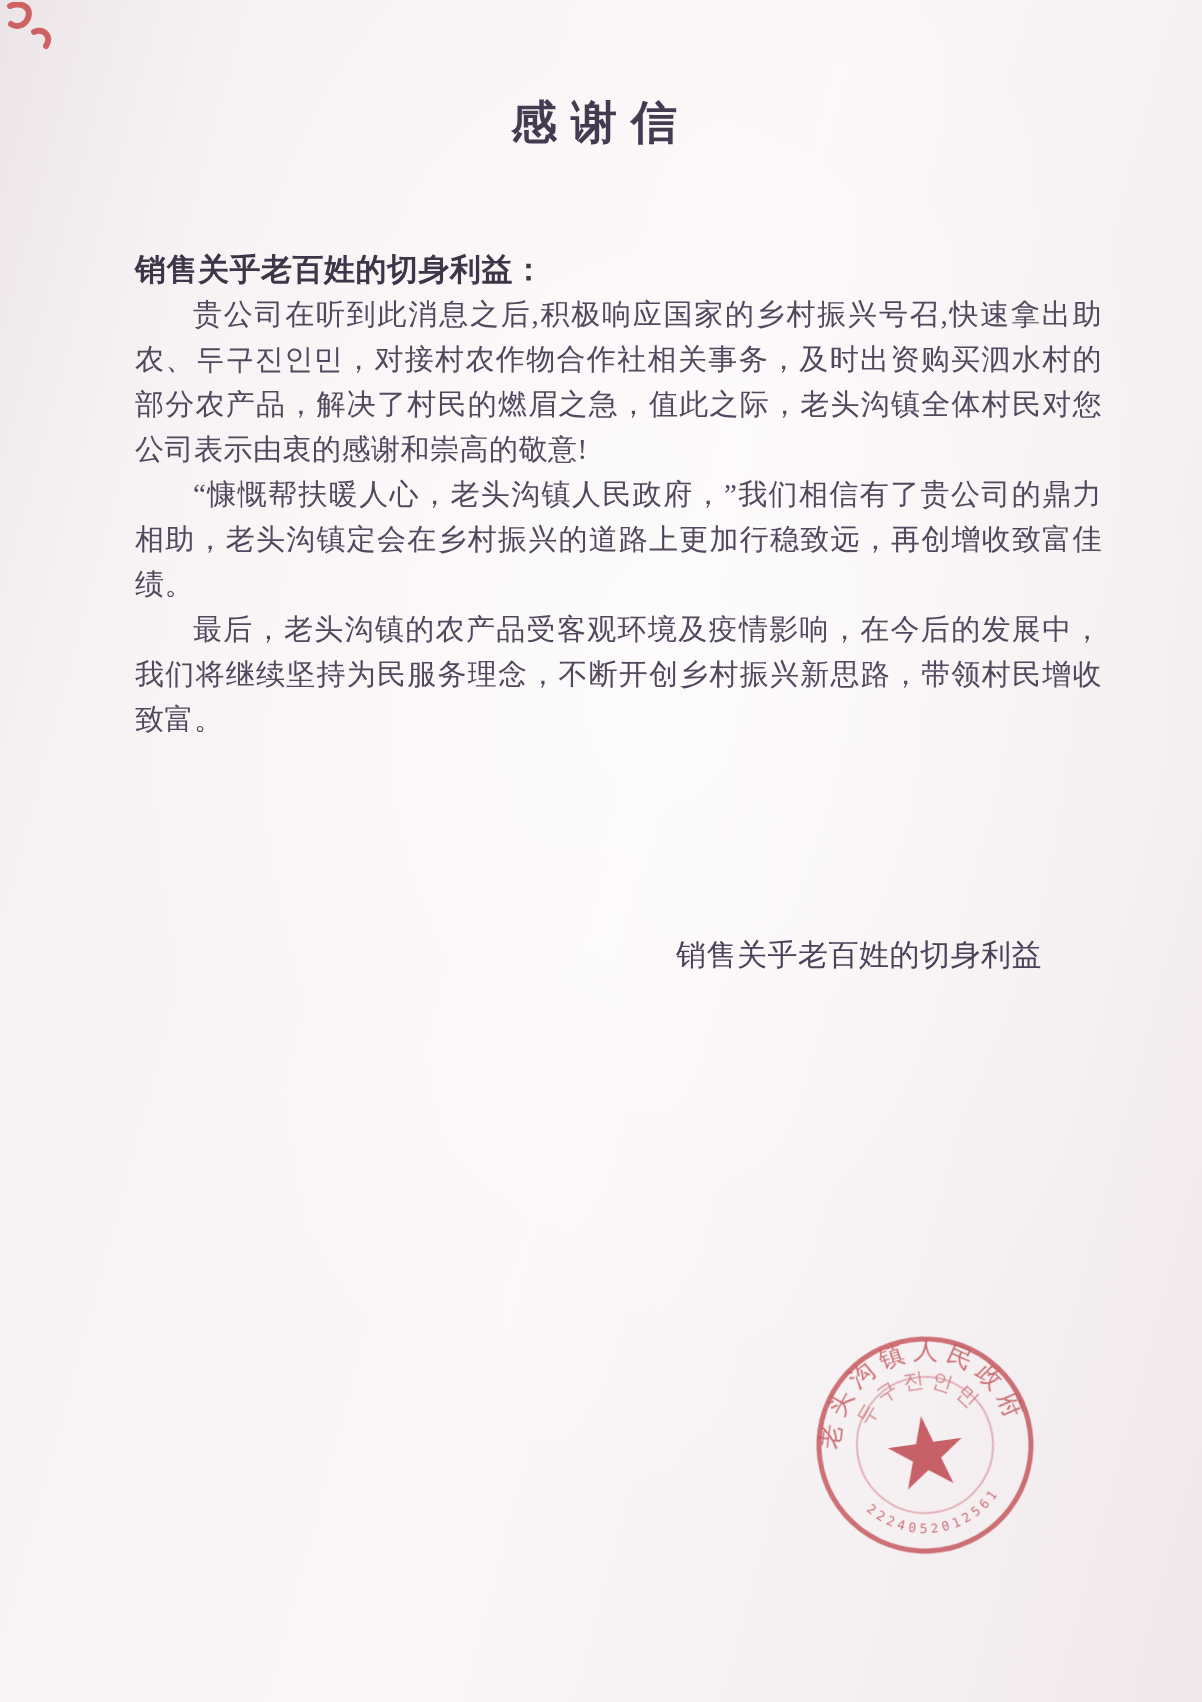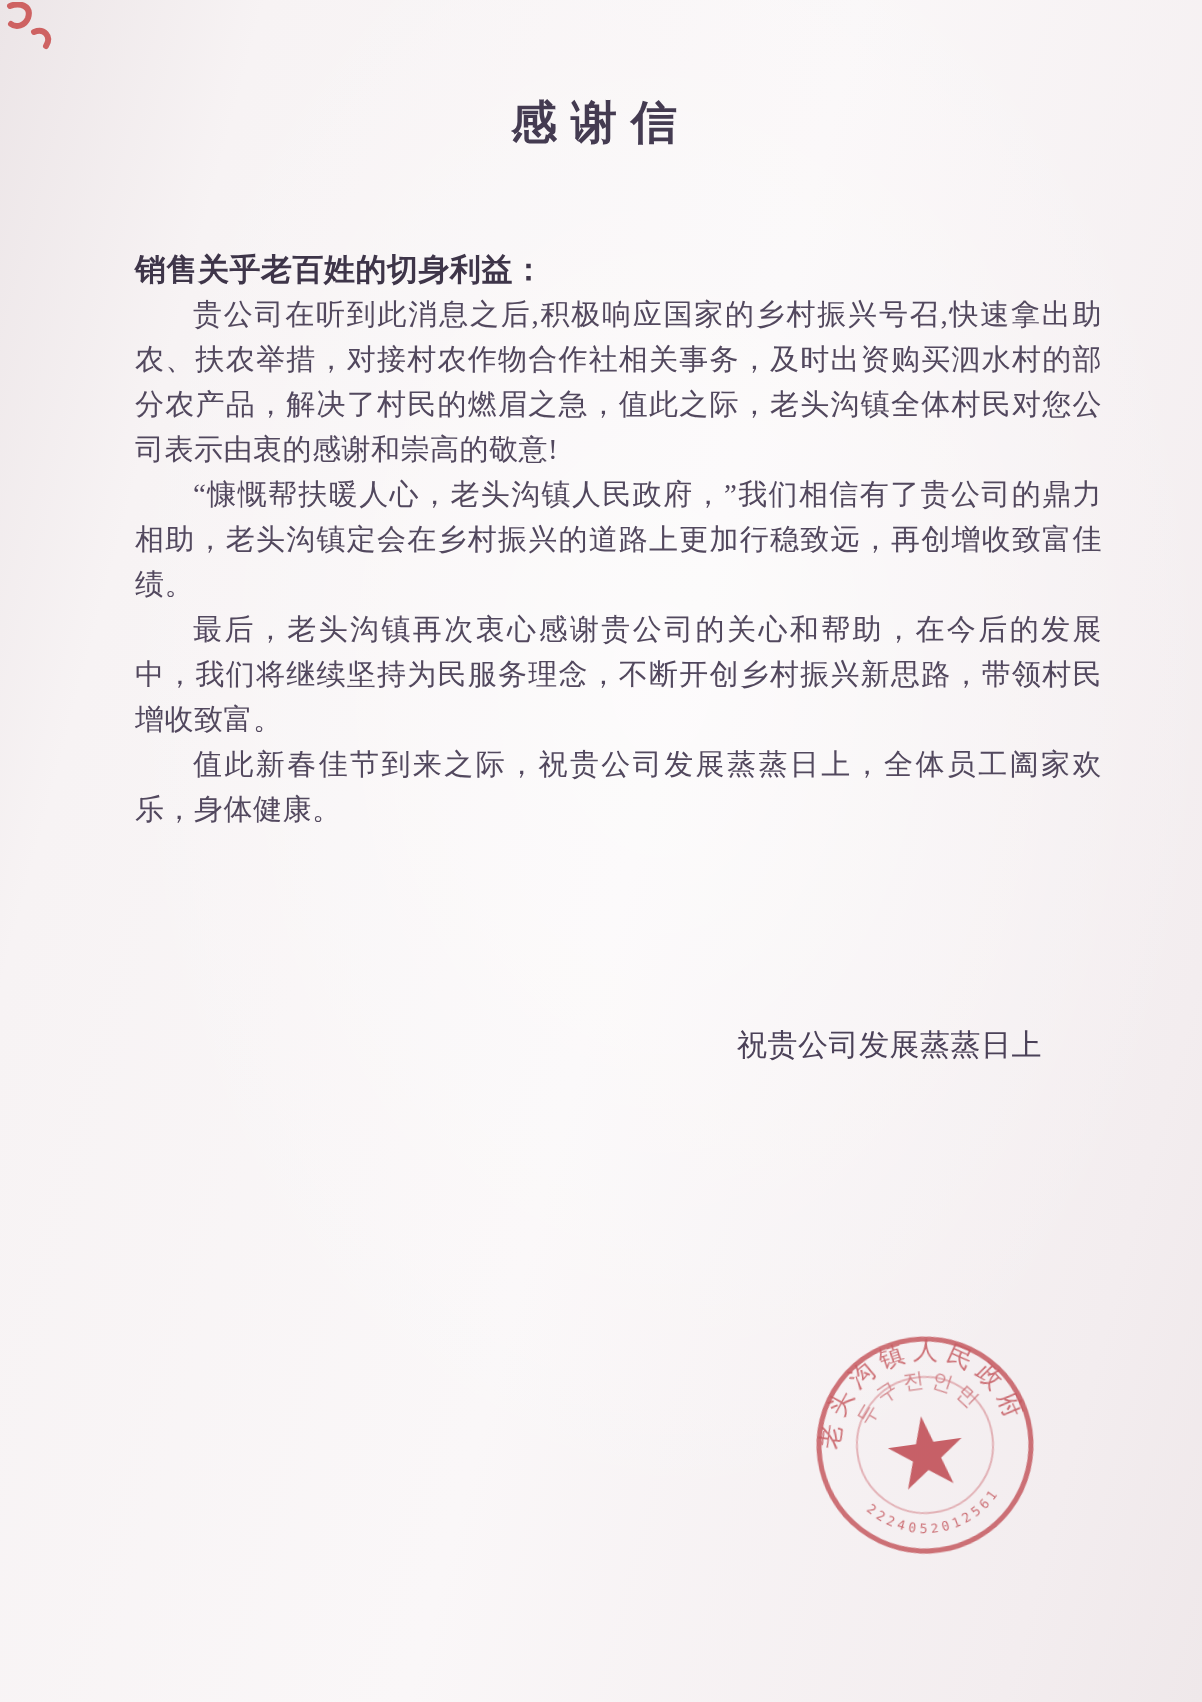--- a/index.html
+++ b/index.html
@@ -79,27 +79,26 @@
 
   <svg class="corner-mark" width="52" height="58" viewBox="0 0 52 58">
     <path d="M6 4 C 16 0, 28 4, 24 16 C 21 24, 12 26, 7 22" fill="none" stroke="#c94b4b" stroke-width="6" stroke-linecap="round"></path>
     <path d="M30 30 C 40 26, 48 34, 42 44" fill="none" stroke="#c94b4b" stroke-width="6" stroke-linecap="round"></path>
   </svg>
 
   <div class="title">感谢信</div>
 
   <div class="content">
     <div class="salutation">销售关乎老百姓的切身利益：</div>
-    <p class="body-par">贵公司在听到此消息之后,积极响应国家的乡村振兴号召,快速拿出助农、扶农举措，对接村农作物合作社相关事务，及时出资购买泗水村的部分农产品，解决了村民的燃眉之急，值此之际，老头沟镇全体村民对您公司表示由衷的感谢和崇高的敬意!</p>
+    <p class="body-par">贵公司在听到此消息之后,积极响应国家的乡村振兴号召,快速拿出助农、두구진인민，对接村农作物合作社相关事务，及时出资购买泗水村的部分农产品，解决了村民的燃眉之急，值此之际，老头沟镇全体村民对您公司表示由衷的感谢和崇高的敬意!</p>
     <p class="body-par">“慷慨帮扶暖人心，老头沟镇人民政府，”我们相信有了贵公司的鼎力相助，老头沟镇定会在乡村振兴的道路上更加行稳致远，再创增收致富佳绩。</p>
-    <p class="body-par">最后，老头沟镇再次衷心感谢贵公司的关心和帮助，在今后的发展中，我们将继续坚持为民服务理念，不断开创乡村振兴新思路，带领村民增收致富。</p>
-    <p class="body-par">值此新春佳节到来之际，祝贵公司发展蒸蒸日上，全体员工阖家欢乐，身体健康。</p>
+    <p class="body-par">最后，老头沟镇的农产品受客观环境及疫情影响，在今后的发展中，我们将继续坚持为民服务理念，不断开创乡村振兴新思路，带领村民增收致富。</p>
 
     <div class="closing">
-      <div class="signature-line">祝贵公司发展蒸蒸日上</div>
+      <div class="signature-line">销售关乎老百姓的切身利益</div>
     </div>
   </div>
 
   <svg class="seal" viewBox="0 0 234 234">
     <defs>
       <path id="cnArc" d="M 31 117 A 86 86 0 1 1 203 117" fill="none"></path>
       <path id="krArc" d="M 59 117 A 58 58 0 1 1 175 117" fill="none"></path>
       <path id="codeArc" d="M 29 117 A 88 88 0 0 0 205 117" fill="none"></path>
     </defs>
 

